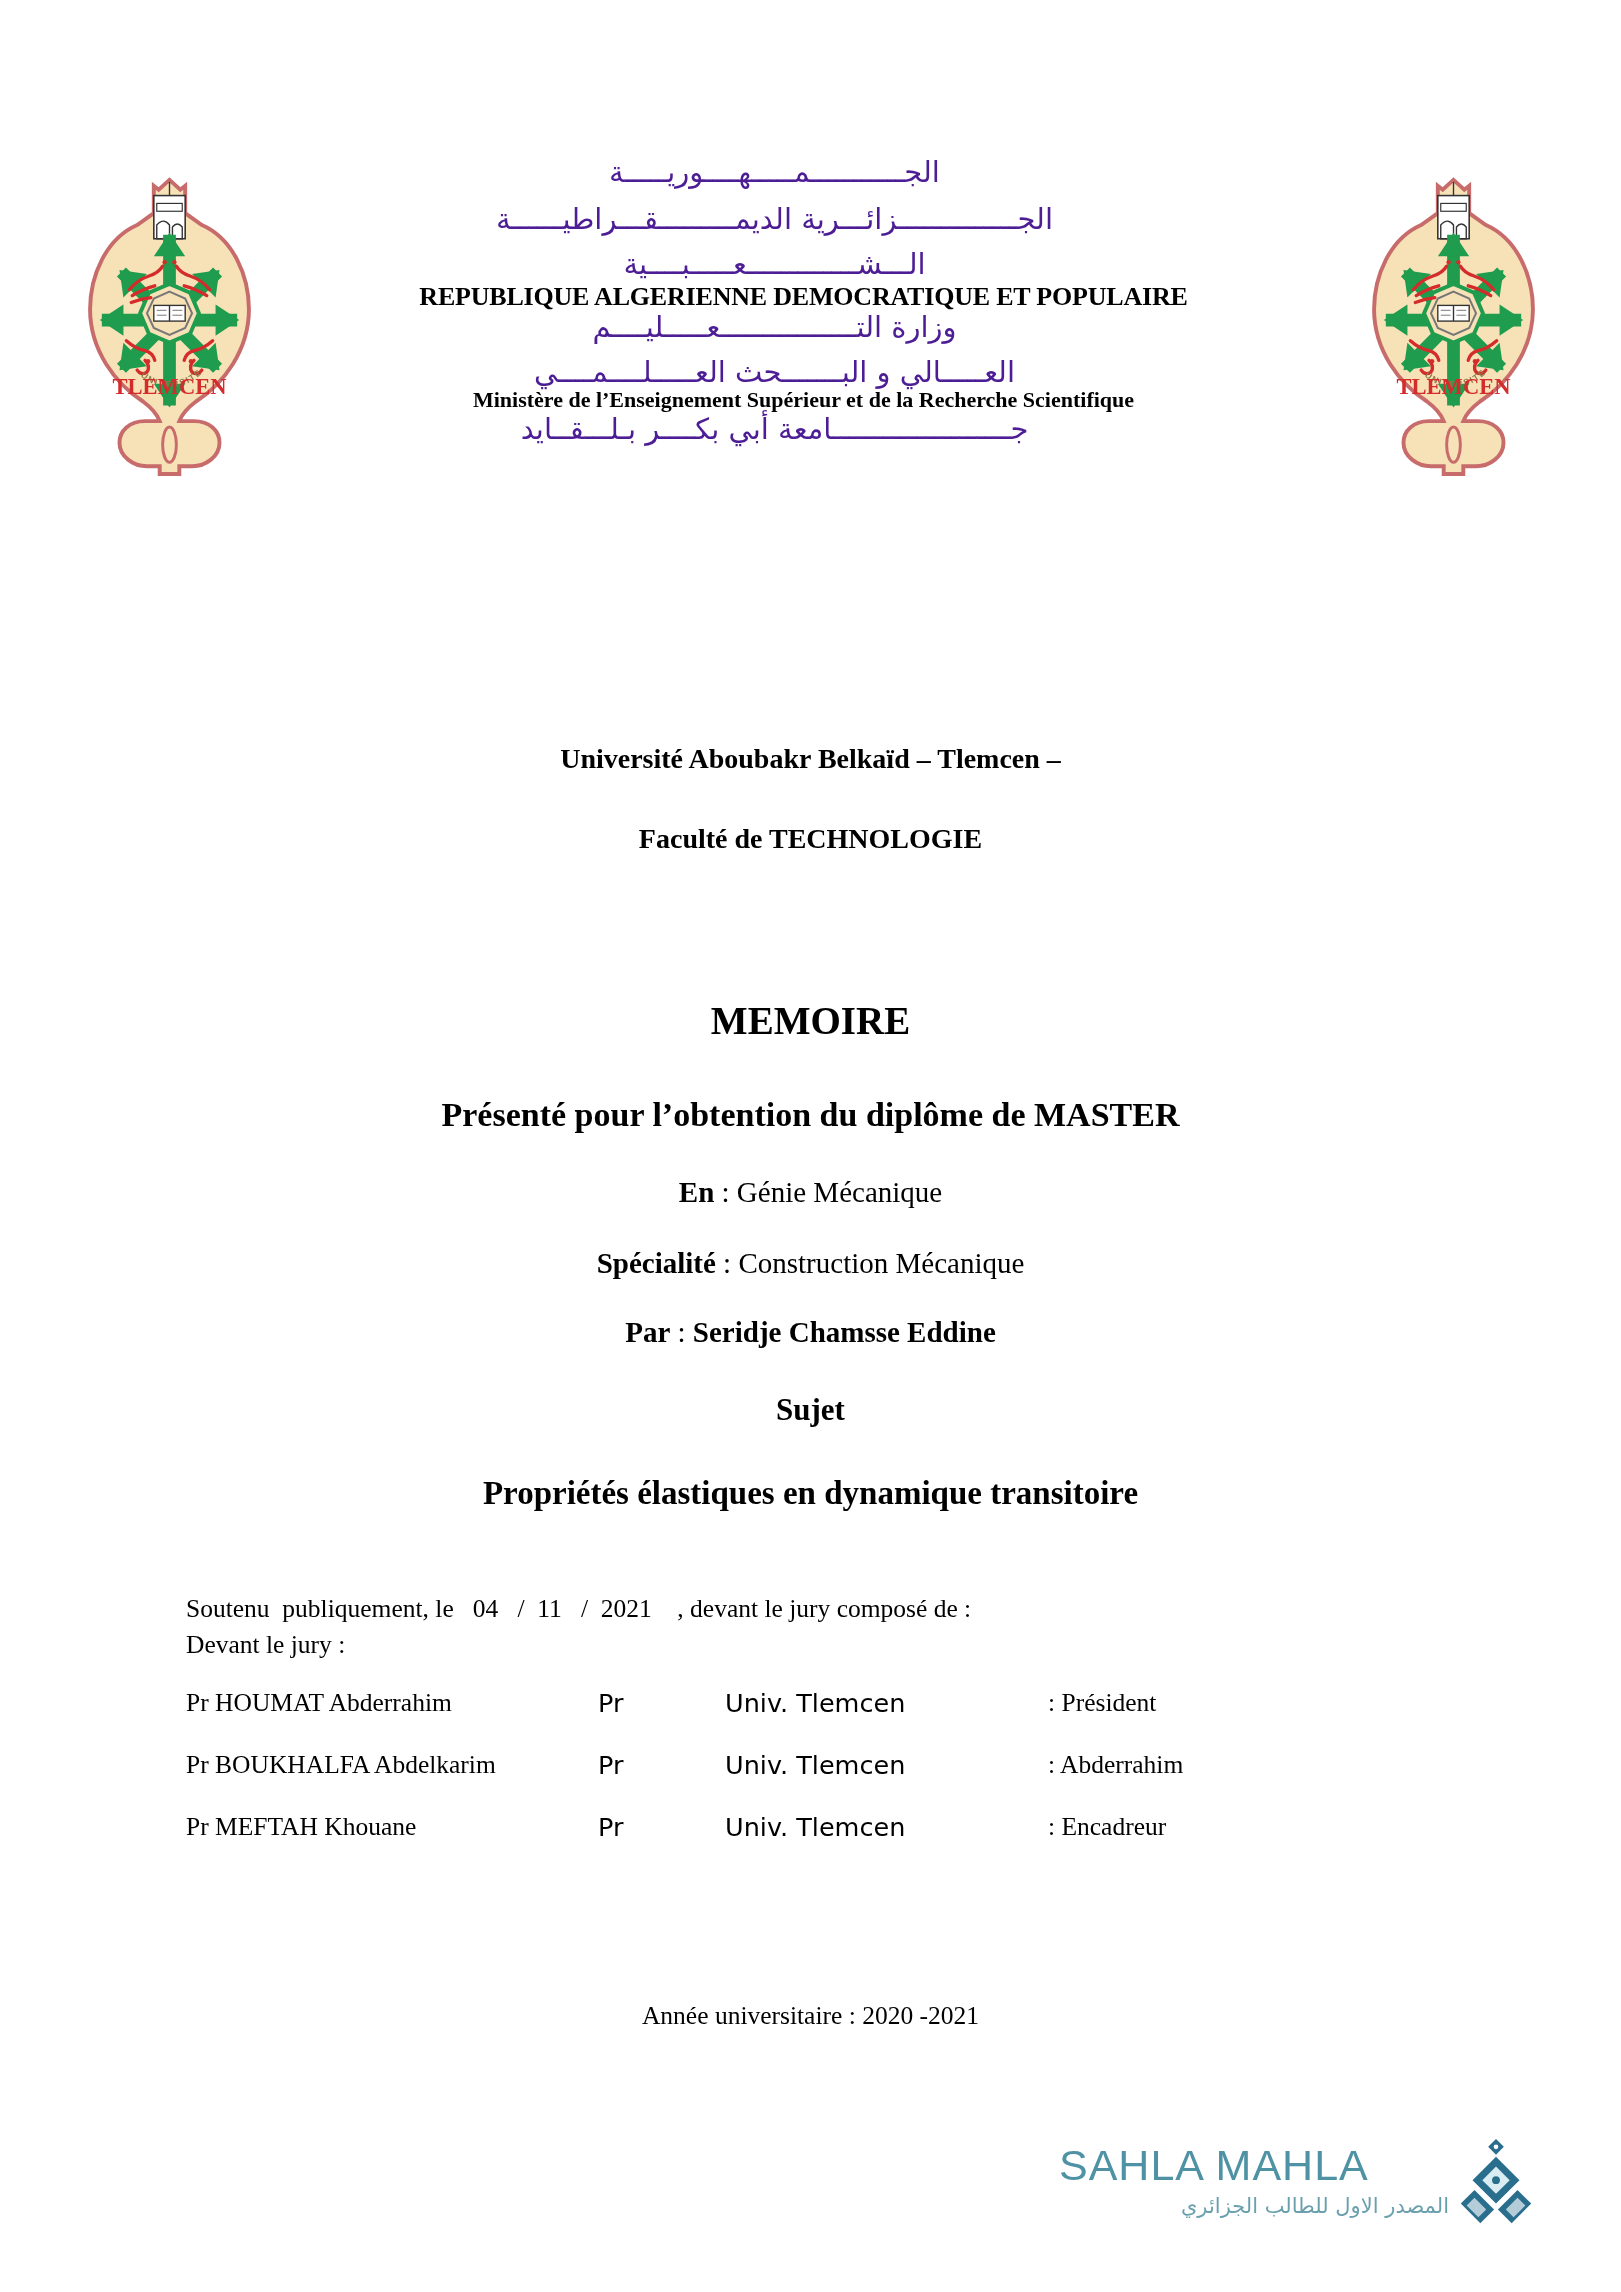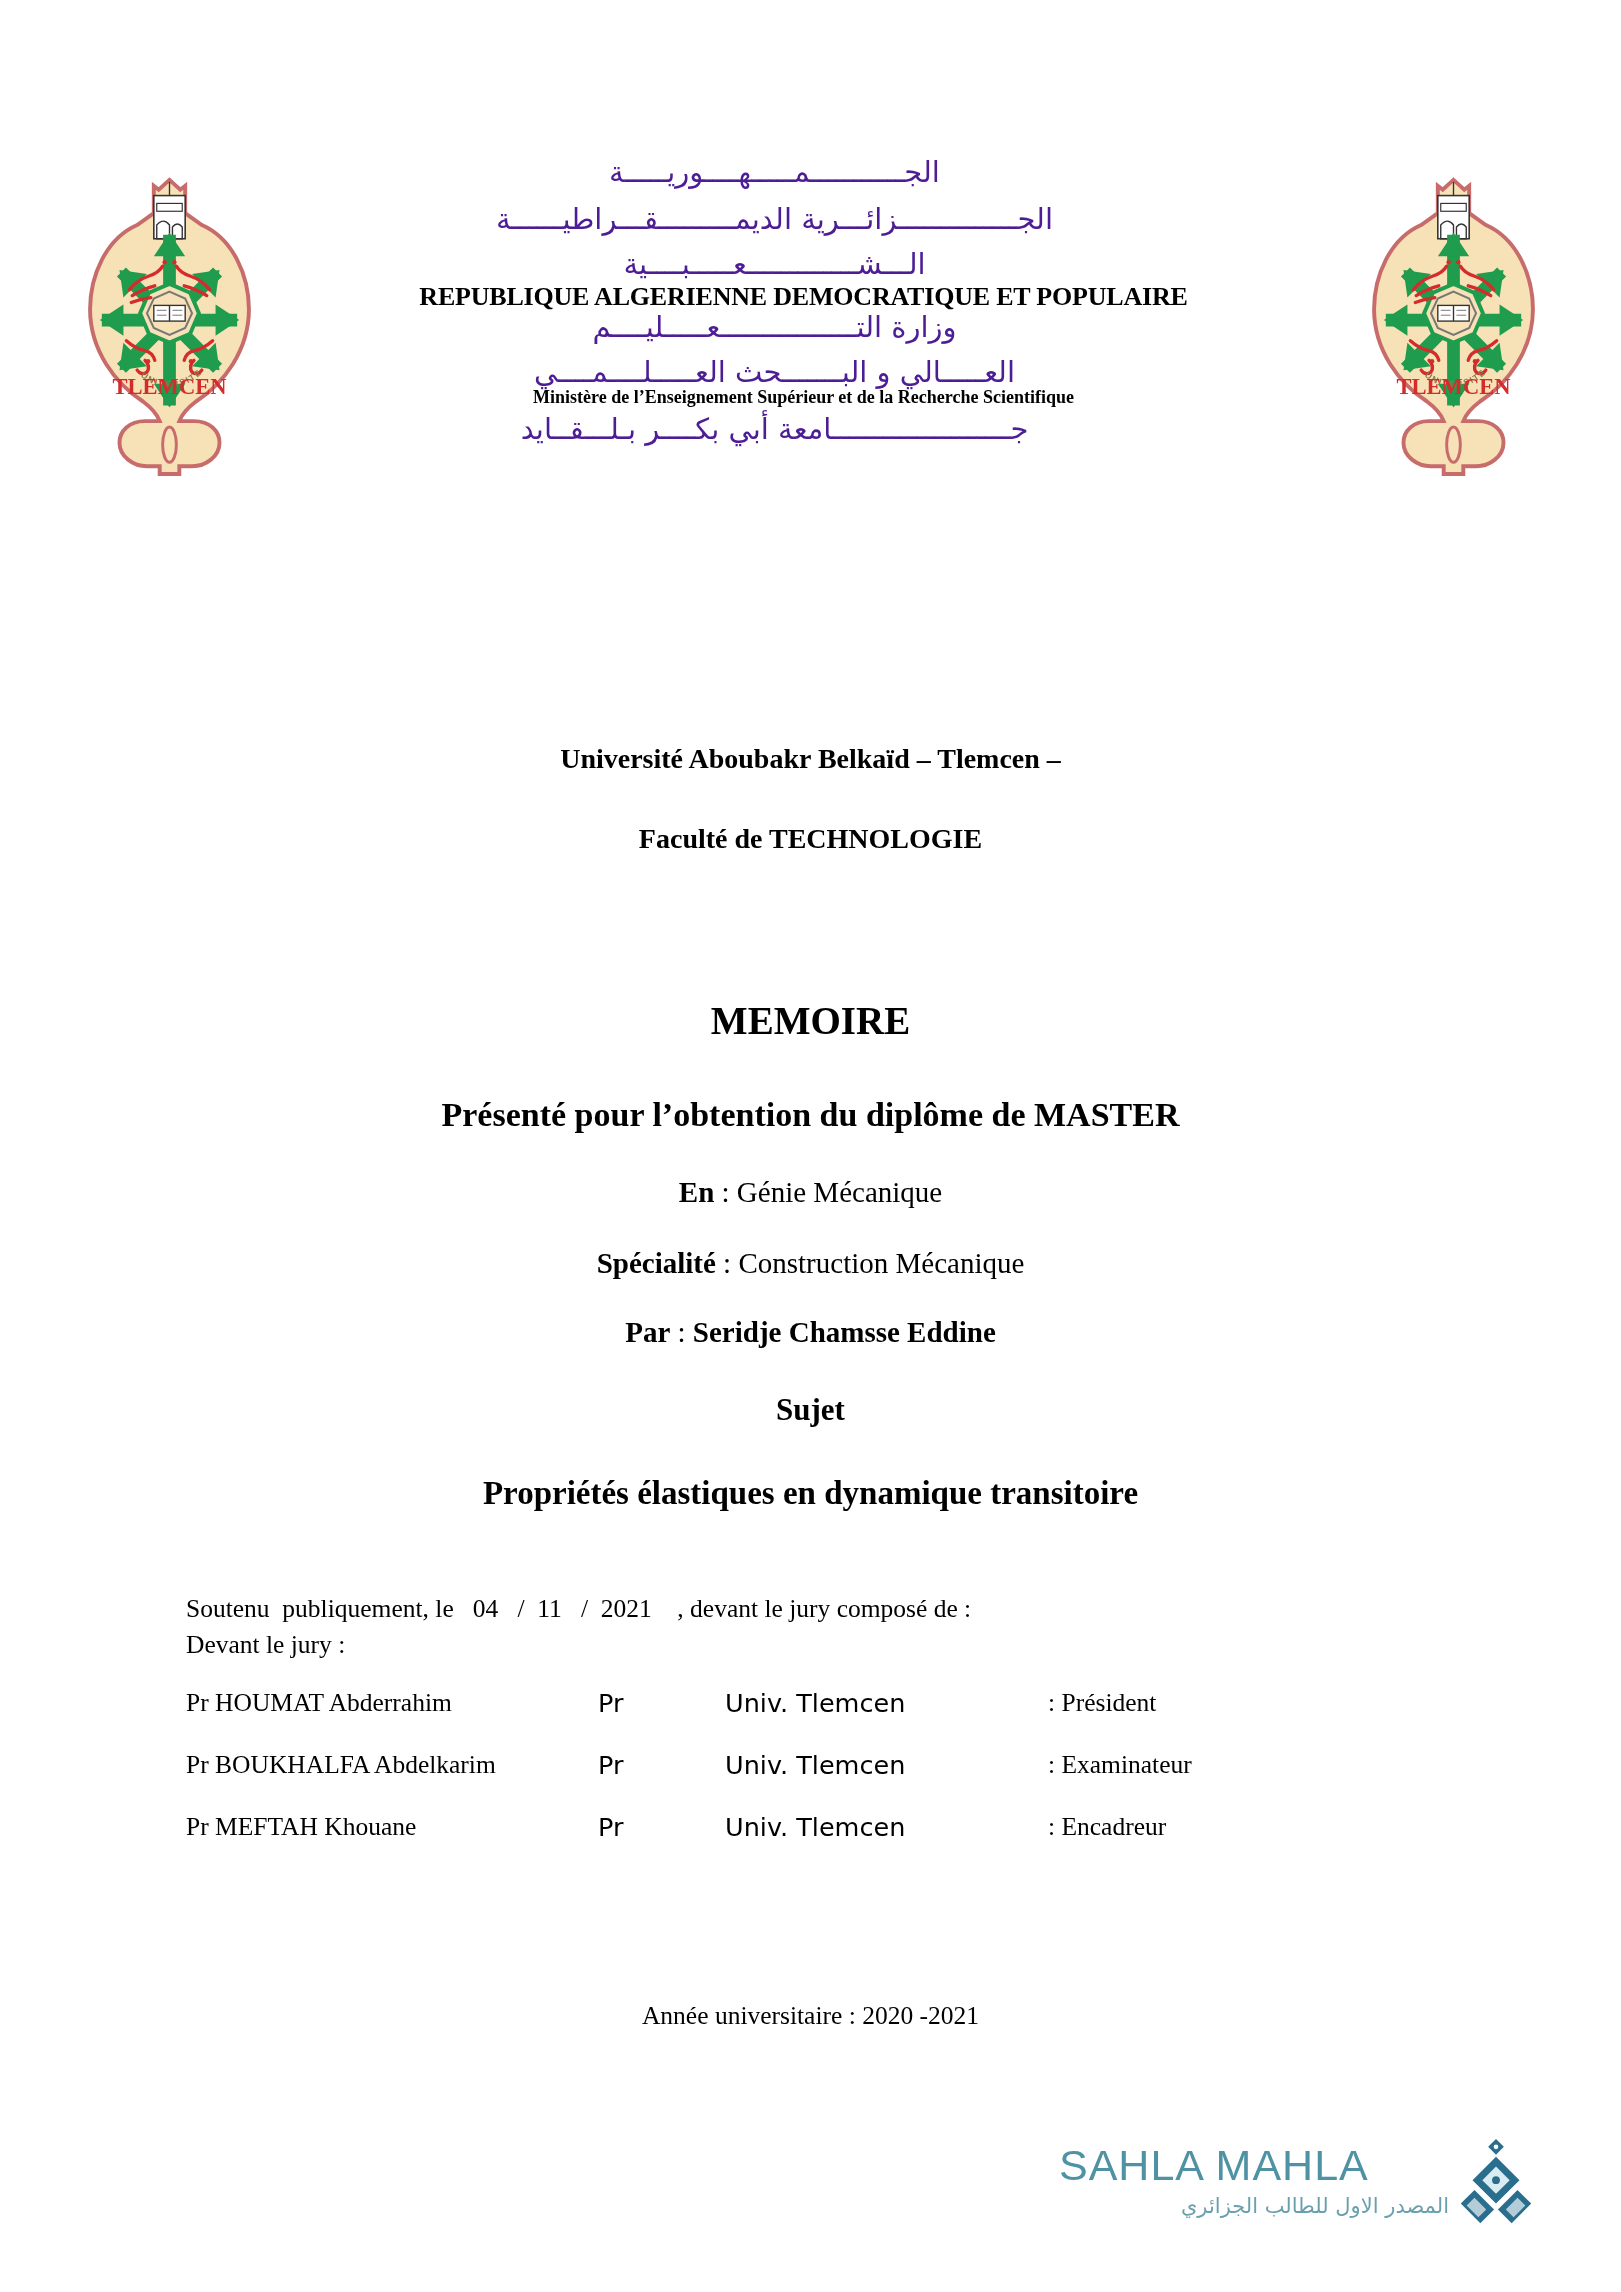--- a/index.html
+++ b/index.html
@@ -57,21 +57,21 @@
 
   .fr-head {
     position: absolute;
     width: 1215px;
     left: 196px;
     text-align: center;
     font-weight: bold;
     white-space: nowrap;
   }
   .fr-rep  { top: 135px; font-size: 26px; letter-spacing: -0.2px;}
-  .fr-min  { top: 240px; font-size: 18px; }
+  .fr-min  { top: 240px; font-size: 22px; }
 
   
   .univ-line {
     position: absolute;
     width: 1621px;
     left: 0;
     text-align: center;
     font-weight: bold;
     font-size: 28px;
   }
@@ -382,21 +382,21 @@
       <tr>
         <td class="jury-name">Pr HOUMAT Abderrahim</td>
         <td class="jury-rank">Pr</td>
         <td class="jury-univ">Univ. Tlemcen</td>
         <td class="jury-role">: Président</td>
       </tr>
       <tr>
         <td class="jury-name">Pr BOUKHALFA Abdelkarim</td>
         <td class="jury-rank">Pr</td>
         <td class="jury-univ">Univ. Tlemcen</td>
-        <td class="jury-role">: Examinateur</td>
+        <td class="jury-role">: Abderrahim</td>
       </tr>
       <tr>
         <td class="jury-name">Pr MEFTAH Khouane</td>
         <td class="jury-rank">Pr</td>
         <td class="jury-univ">Univ. Tlemcen</td>
         <td class="jury-role">: Encadreur</td>
       </tr>
     </tbody>
   </table>
 

